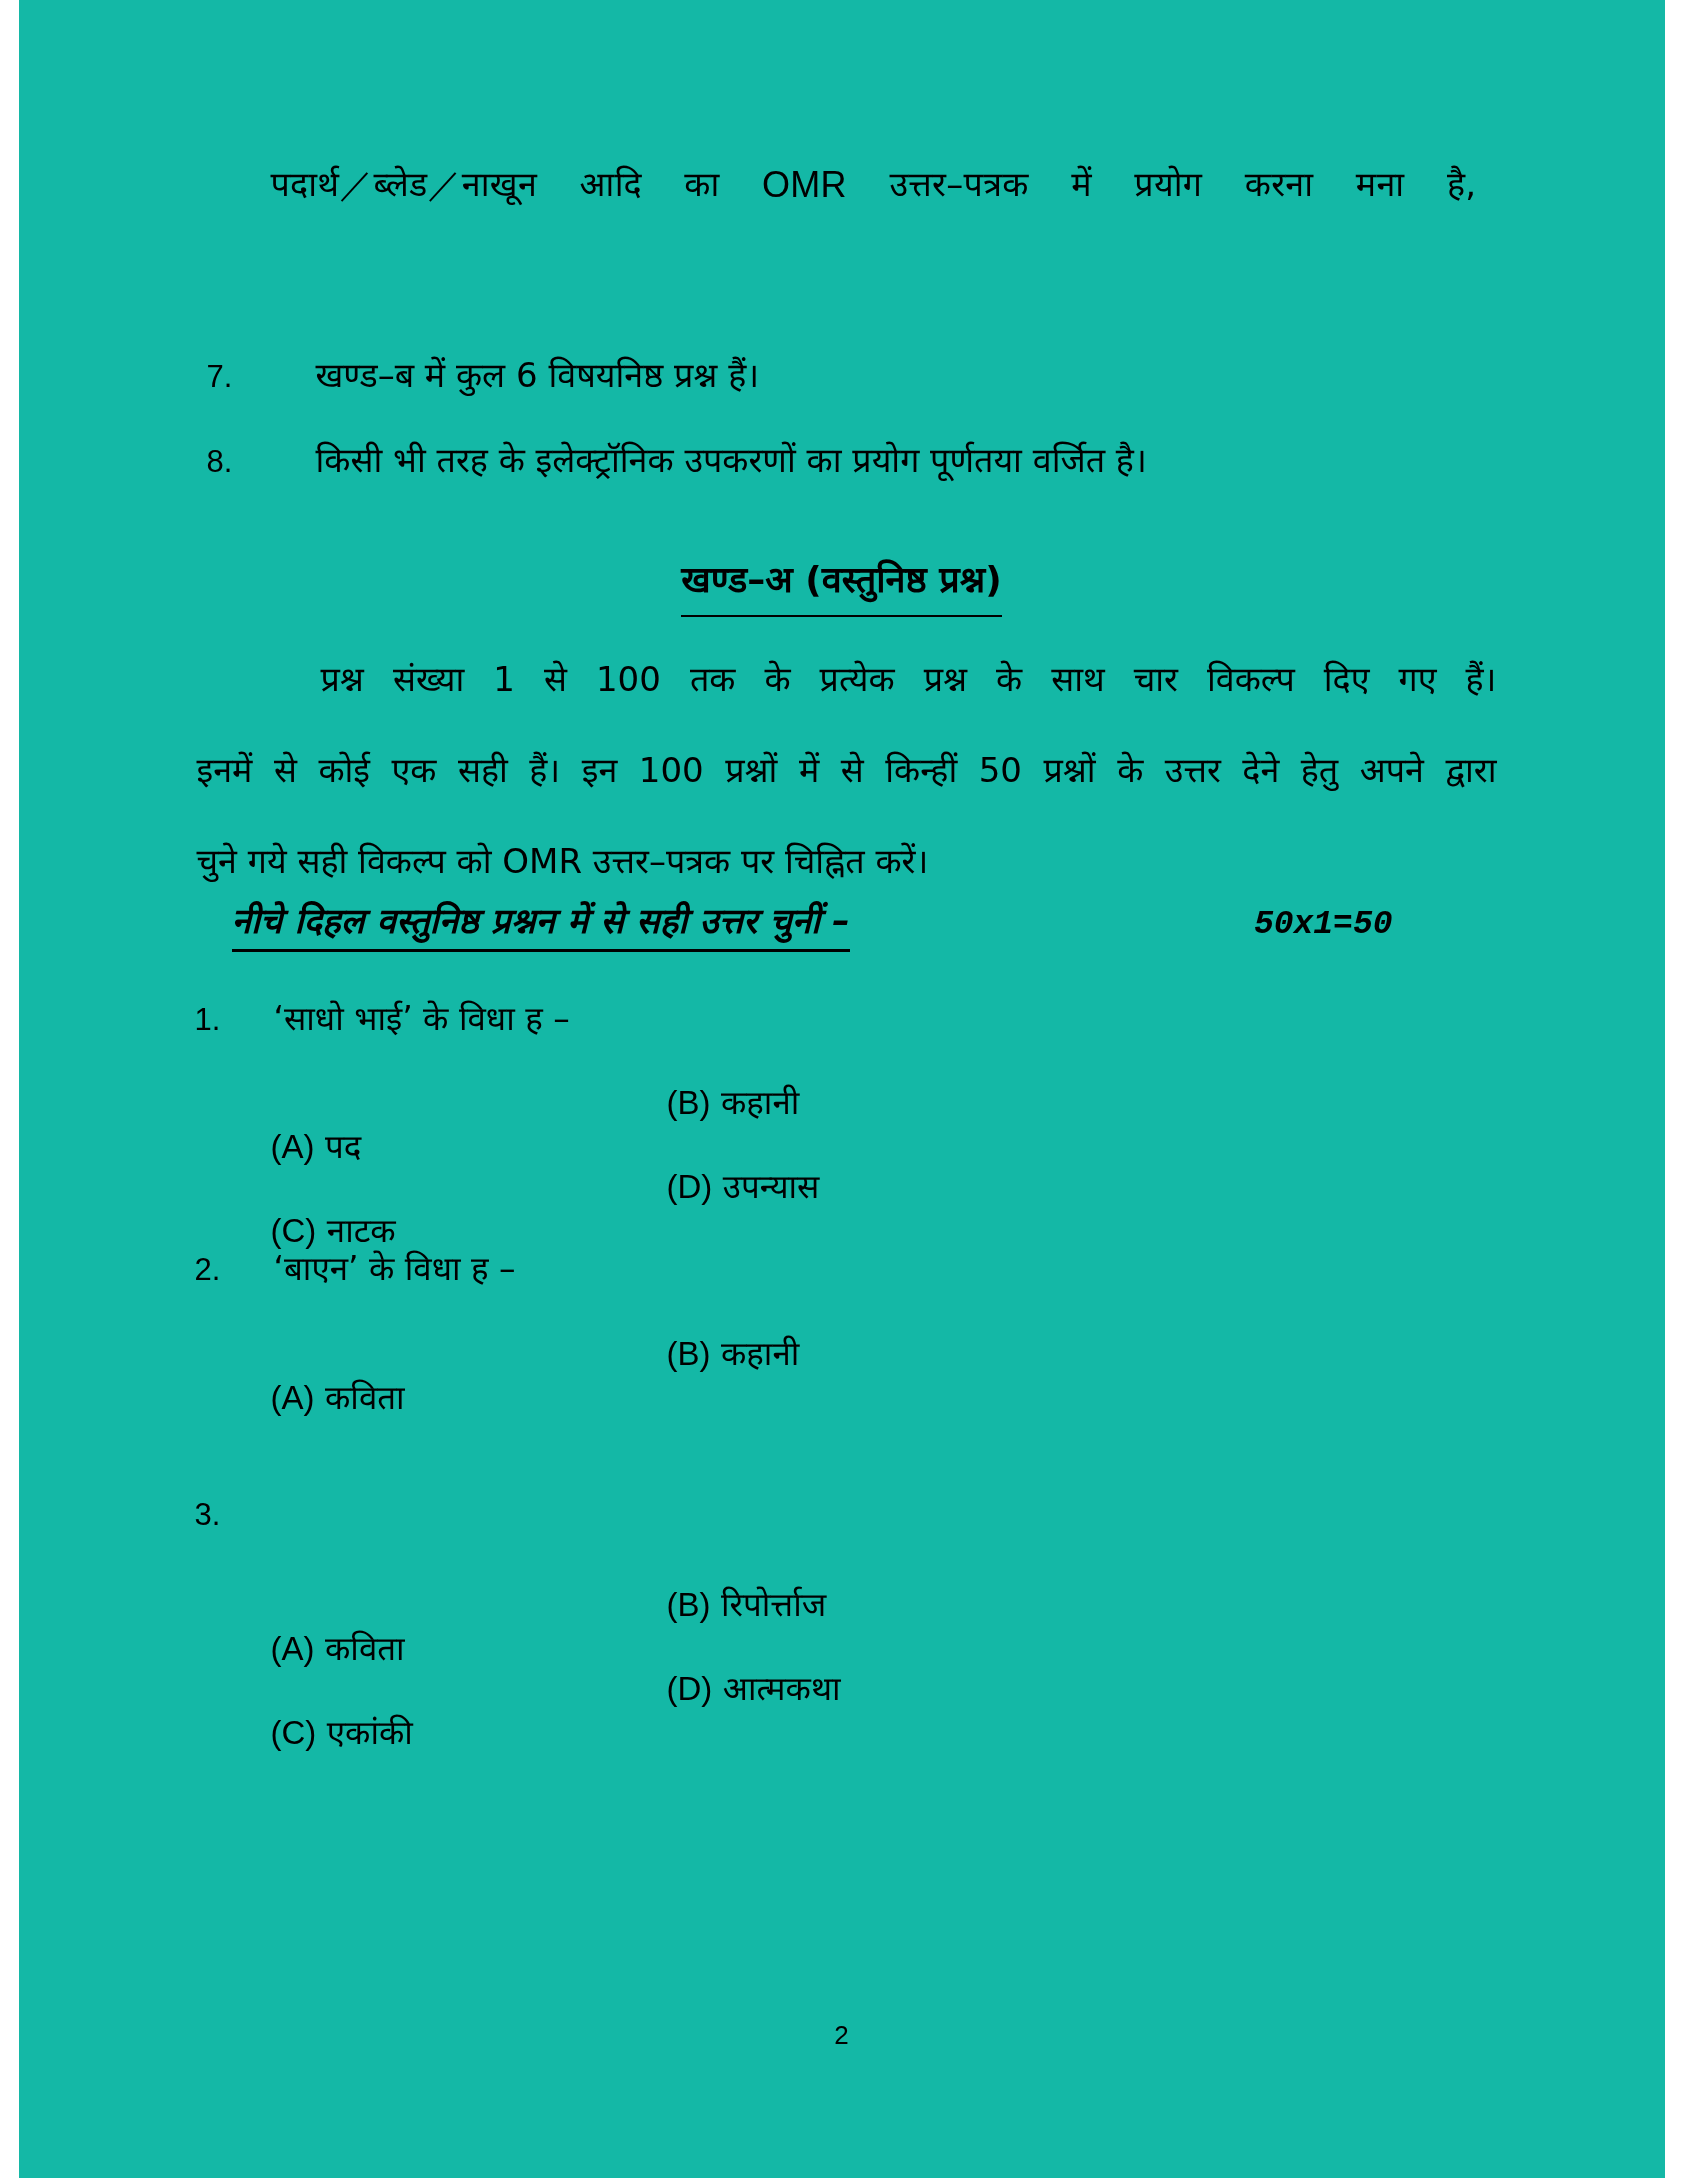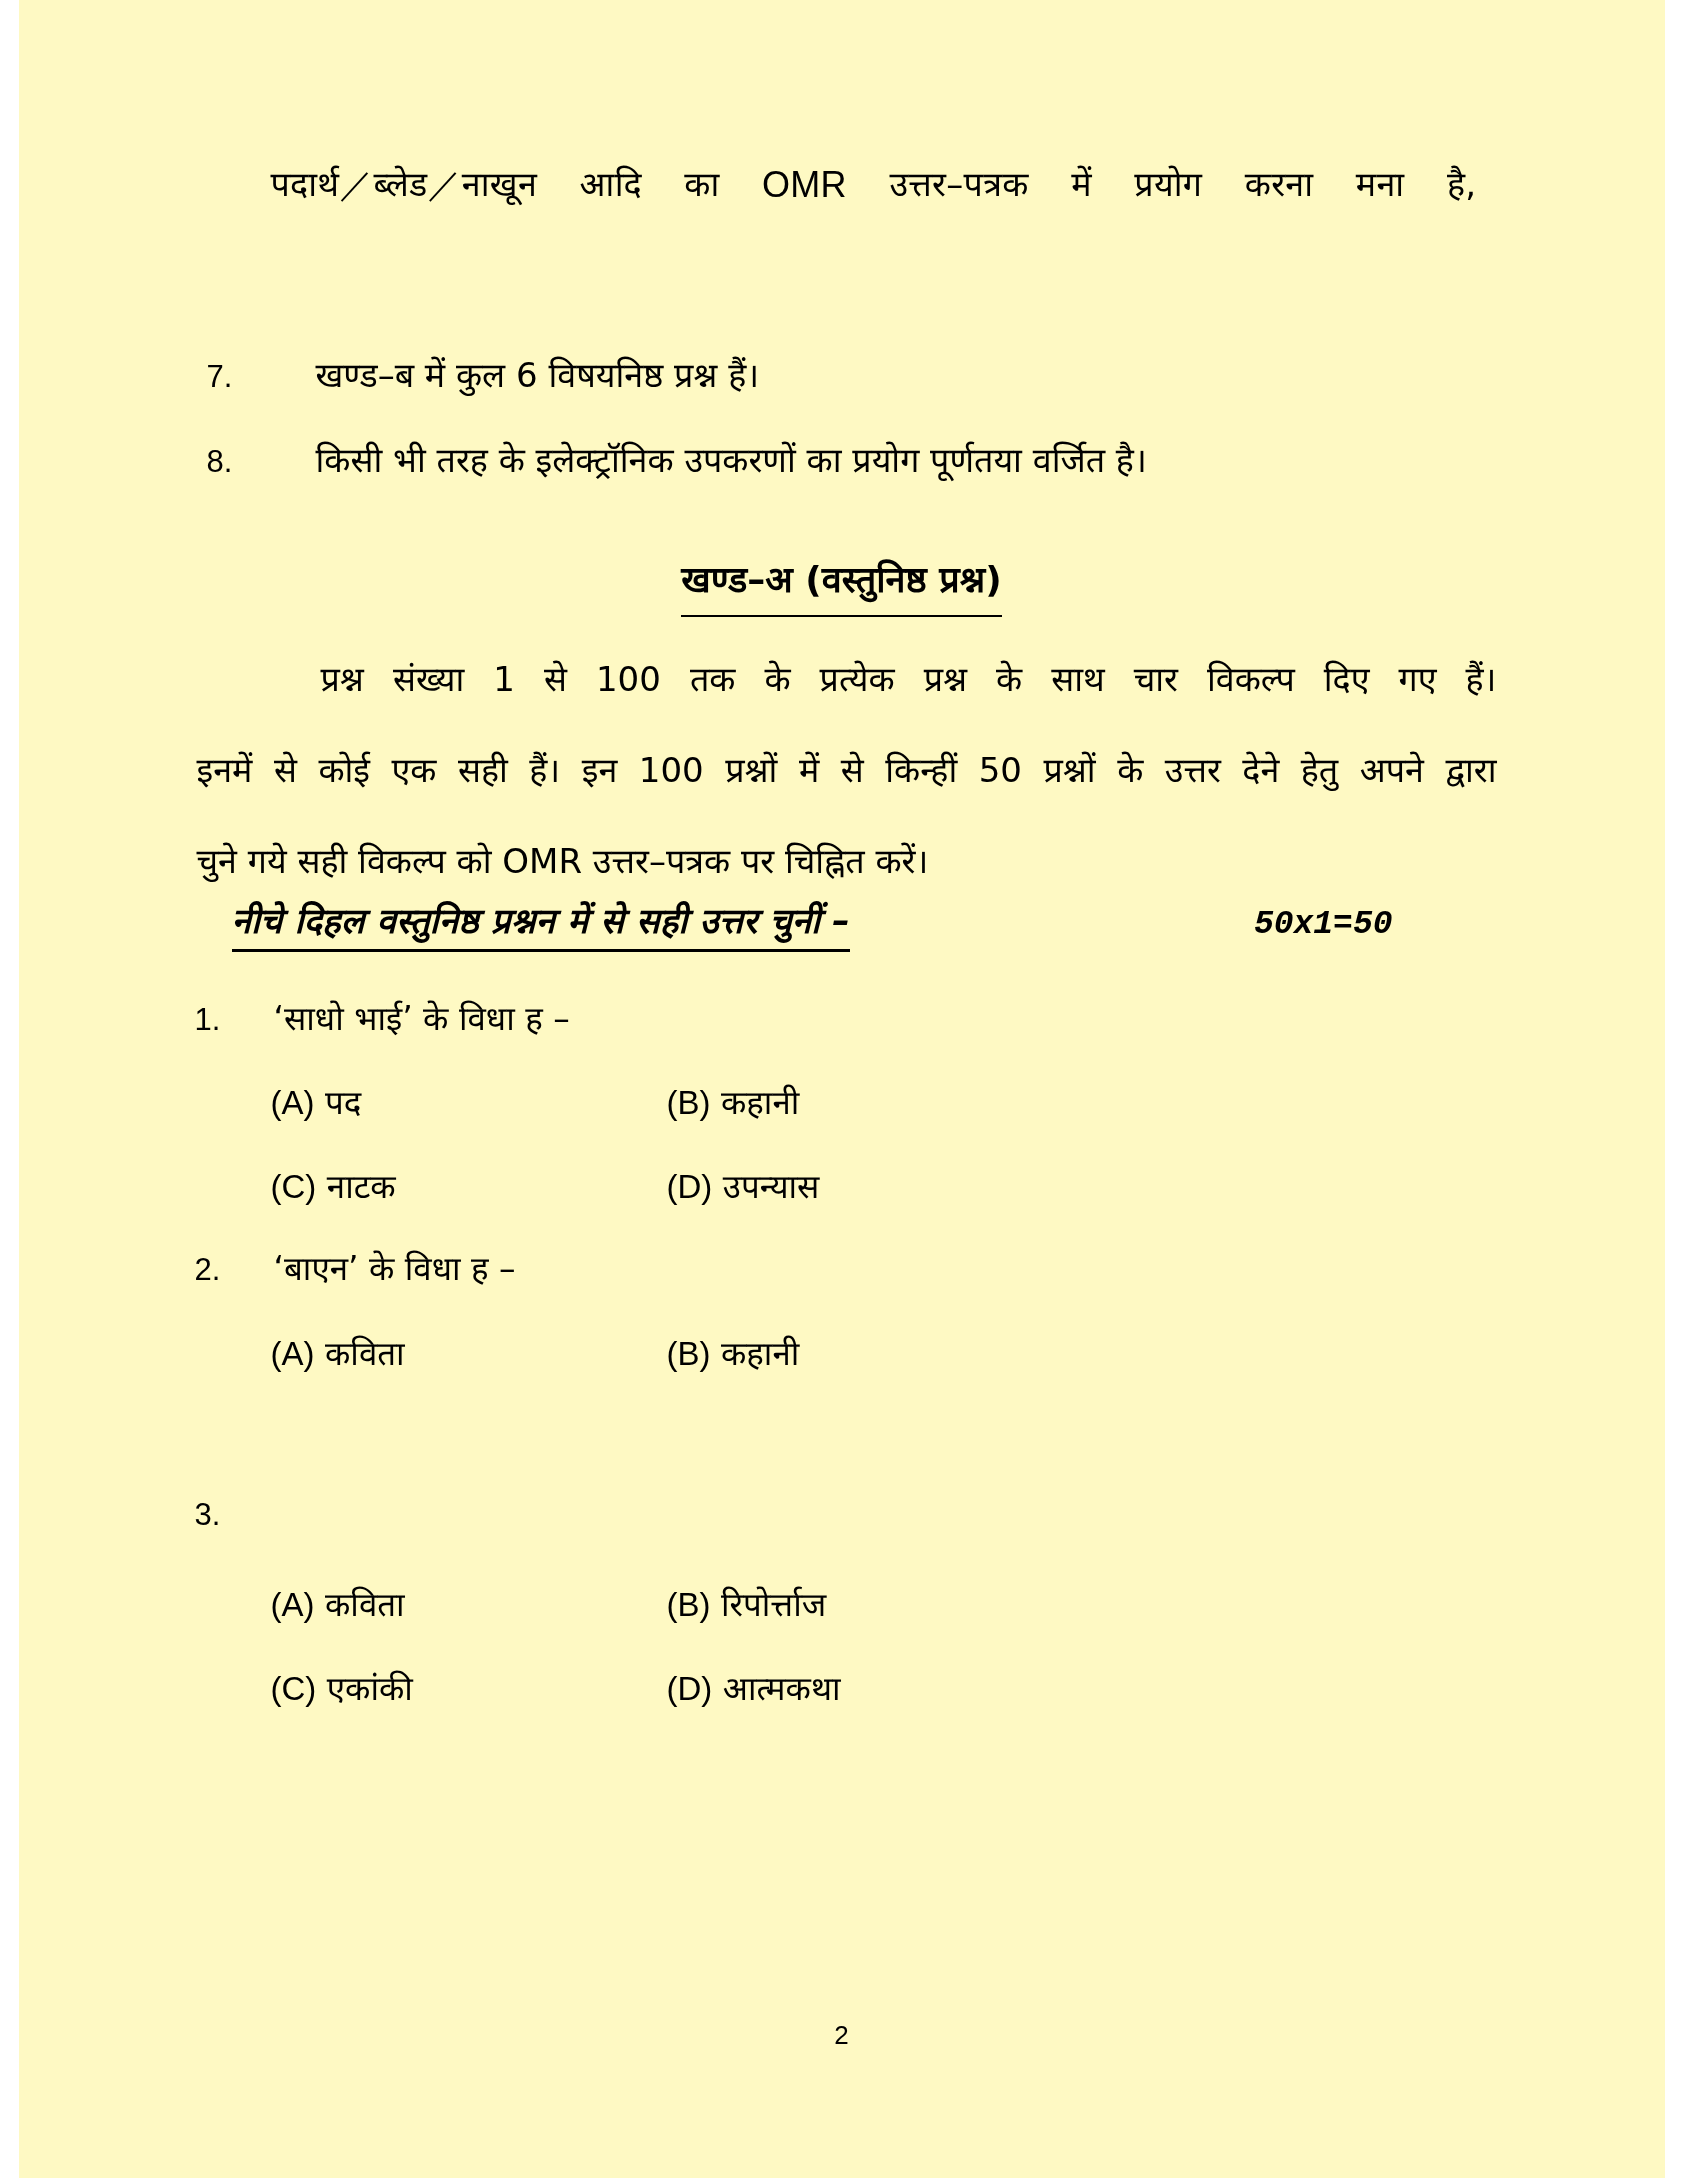--- a/index.html
+++ b/index.html
@@ -9,21 +9,21 @@
     background: #ffffff;
   }
   body {
     font-family: "Liberation Serif", "DejaVu Sans", serif;
     color: #000000;
   }
   .page {
     position: relative;
     width: 1646px;
     height: 2178px;
-    background: #fef9c3;
+    background: #14b8a6;
     margin: 0 auto;
     overflow: hidden;
     box-sizing: border-box;
   }
 
   
   .devanagari {
     font-family: "DejaVu Sans", "Liberation Sans", sans-serif;
     font-weight: 400;
   }
@@ -142,21 +142,21 @@
   .opt-row {
     position: absolute;
     left: 252px;
     right: 149px;
     display: flex;
   }
   .opt-cell {
     font-size: 33px;
     font-family: "DejaVu Sans", sans-serif;
   }
-  .opt-cell.left  { width: 396px; flex: 0 0 396px; }
+  .opt-cell.left  { width: 396px; flex: 0 0 396px; margin-top: 44px; }
   .opt-cell .lab {
     font-family: "Liberation Sans", sans-serif;
     font-size: 33px;
   }
 
   .page-number {
     position: absolute;
     left: 0;
     right: 0;
     text-align: center;

